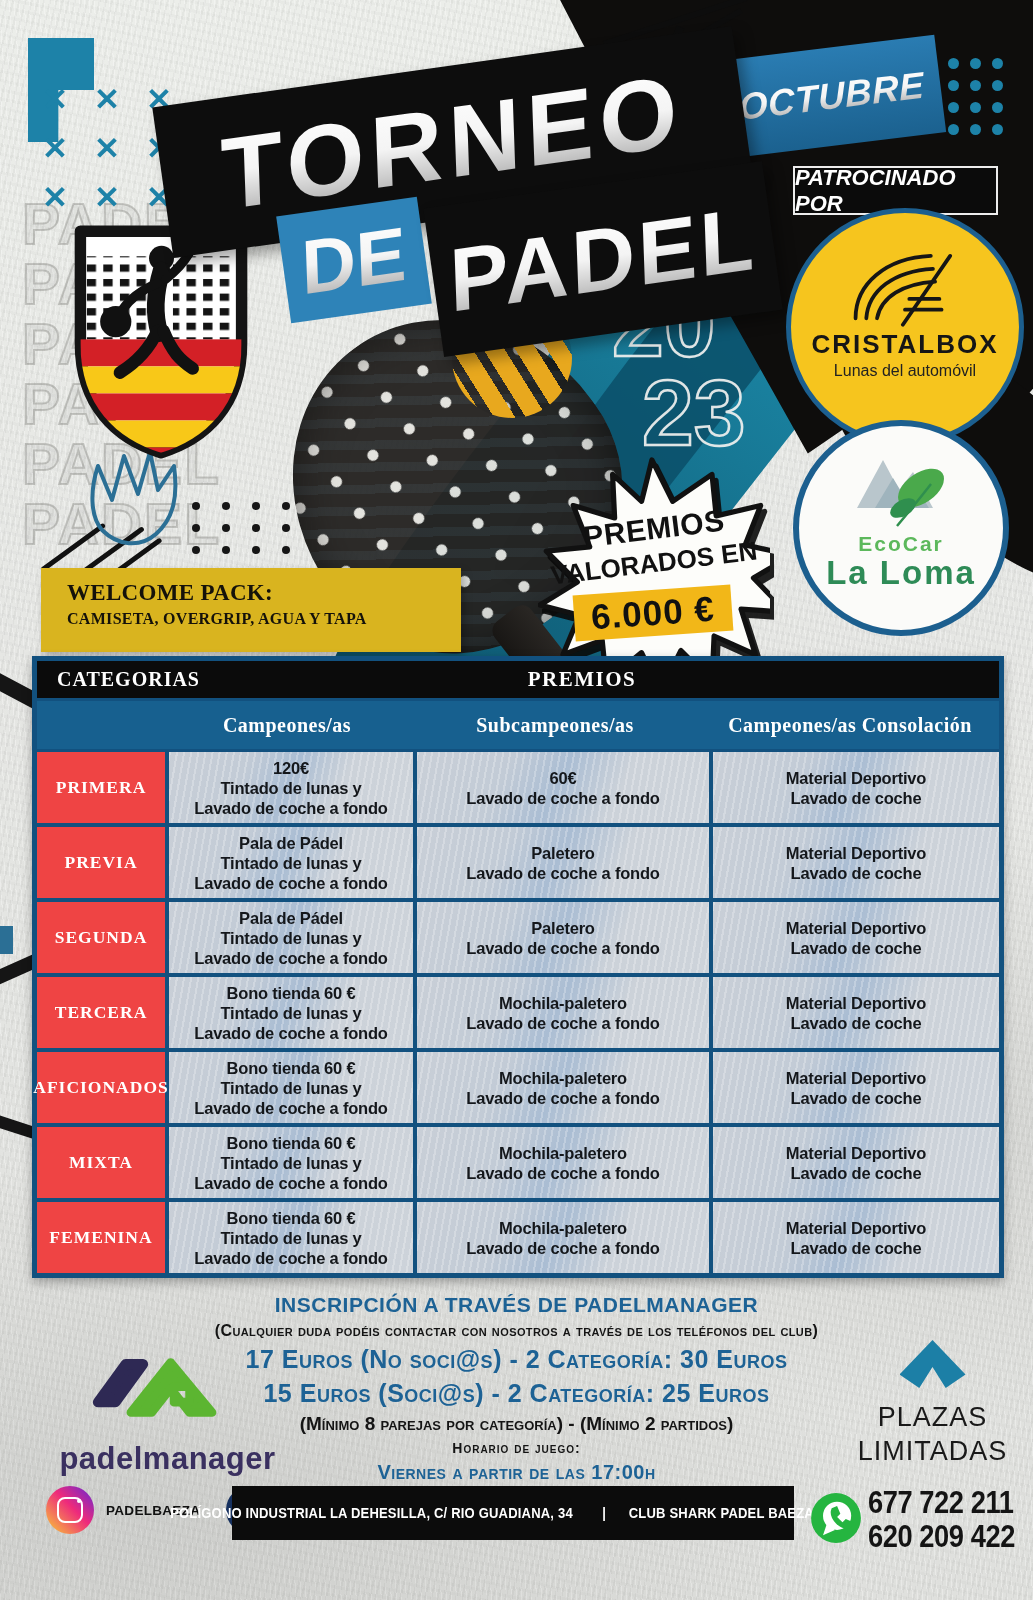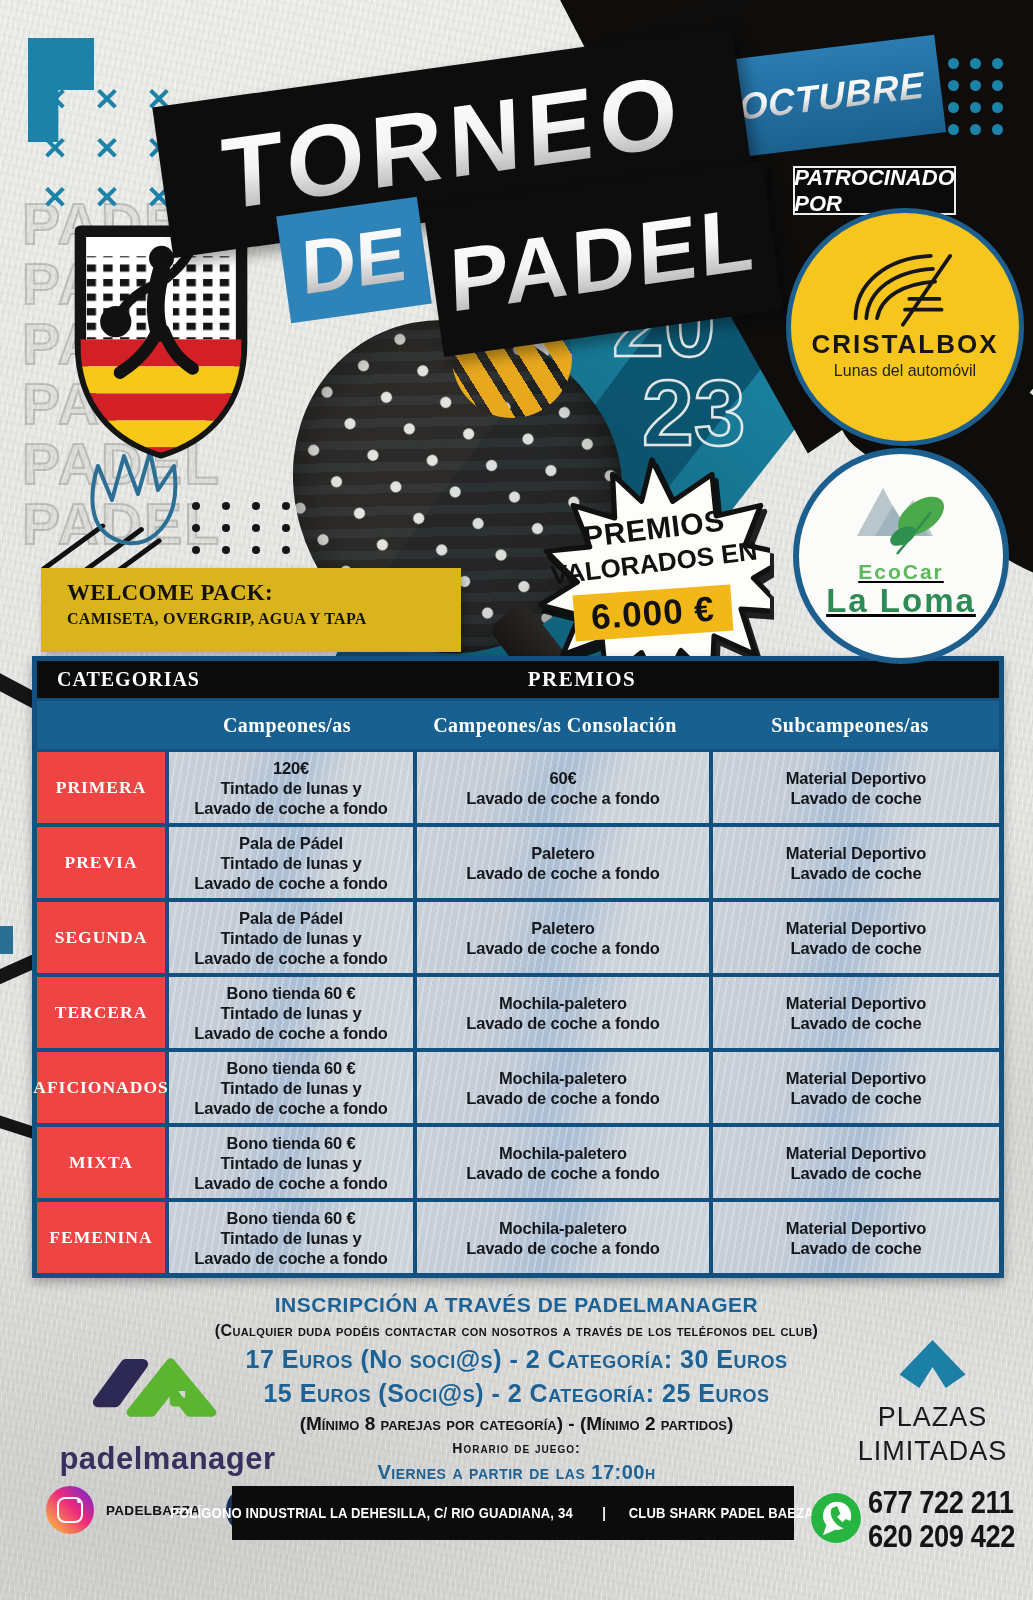--- a/index.html
+++ b/index.html
@@ -48,21 +48,21 @@
     box-shadow:6px 8px 14px rgba(0,0,0,.35);}
   .t-torneo .metal{font-size:101px;font-weight:900;letter-spacing:6px;transform:skewX(-6deg);}
   .date-banner{left:455px;top:64px;width:487px;height:98px;transform:rotate(-7deg);z-index:5;
     background:linear-gradient(180deg,#2a7cb2,#1b618f);display:flex;align-items:center;justify-content:center;}
   .date-banner .metal{font-size:37px;font-weight:900;font-style:italic;letter-spacing:.5px;transform:skewX(-4deg);}
   .t-de{left:283px;top:206px;width:142px;height:108px;background:#2e83b8;transform:rotate(-8deg);}
   .t-de .metal{font-size:76px;font-weight:900;transform:skewX(-6deg);}
   .t-padel{left:432px;top:184px;width:342px;height:150px;background:#0d0d0d;transform:rotate(-8deg);
     box-shadow:6px 8px 14px rgba(0,0,0,.35);}
   .t-padel .metal{font-size:89px;font-weight:900;letter-spacing:3px;transform:skewX(-6deg);}
-  .patrocinado{left:793px;top:166px;width:163px;height:49px;background:#0b0b0b;border:2px solid #ededed;
+  .patrocinado{left:793px;top:166px;width:205px;height:49px;background:#0b0b0b;border:2px solid #ededed;
     display:flex;align-items:center;justify-content:center;z-index:6;}
   .patrocinado span{color:#fff;font-size:22px;font-weight:900;font-style:italic;letter-spacing:0;}
   .year{left:612px;top:280px;z-index:3;opacity:.92;}
   .year div{font-size:93px;font-weight:900;line-height:.96;color:transparent;-webkit-text-stroke:2.5px #f2f2f0;}
   .year div:nth-child(2){margin-left:30px;}
   
   .racket-head{left:292px;top:316px;width:322px;height:334px;transform:rotate(-36deg);z-index:2;opacity:.96;
     background-color:#262422;
     background-image:radial-gradient(circle, rgba(244,243,238,.92) 0 5px, rgba(244,243,238,0) 6px),
       repeating-linear-gradient(35deg, rgba(60,70,75,.35) 0 9px, rgba(0,0,0,0) 9px 22px);
@@ -82,21 +82,21 @@
     transform:rotate(-7deg);letter-spacing:.5px;}
   .burst .b-line2{left:0;right:0;top:98px;text-align:center;font-size:26px;font-weight:900;color:#111;
     transform:rotate(-7deg);letter-spacing:0;}
   .burst .b-amount{left:36px;top:140px;background:#f2b718;color:#111;font-size:35px;font-weight:900;
     padding:3px 17px;transform:rotate(-4deg);letter-spacing:1px;}
   
   .circle{border-radius:50%;z-index:6;display:flex;flex-direction:column;align-items:center;}
   .cristalbox{left:786px;top:208px;width:238px;height:238px;background:#f6c51e;border:5px solid #1c5f8f;}
   .cb-name{font-size:26px;font-weight:900;color:#161616;letter-spacing:2px;font-family:"Liberation Sans",sans-serif;}
   .cb-tag{font-size:16px;color:#222;margin-top:2px;}
-  .ecocar{left:793px;top:448px;width:216px;height:216px;background:#fbfbf9;border:6px solid #1c5f8f;text-decoration:underline;}
+  .ecocar{left:793px;top:420px;width:216px;height:216px;background:#fbfbf9;border:6px solid #1c5f8f;}
   .eco-brand{font-size:21px;color:#5cb85c;font-weight:700;letter-spacing:2px;margin-top:-2px;}
   .eco-name{font-size:33px;color:#2e8b57;font-weight:700;letter-spacing:2px;line-height:1.05;}
   
   .welcome{left:41px;top:568px;width:420px;height:84px;background:#d9b41f;z-index:5;padding:12px 0 0 26px;
     box-shadow:3px 4px 8px rgba(0,0,0,.25);}
   .welcome div{font-family:"Liberation Serif",serif;font-weight:700;color:#15120a;letter-spacing:.3px;}
   .welcome .w1{font-size:23px;}
   .welcome .w2{font-size:16px;margin-top:4px;}
   
   .ptable{left:32px;top:656px;width:972px;background:#12517f;padding:5px;z-index:5;
@@ -323,22 +323,22 @@
   </div>
 
   <div class="abs ptable">
     <div class="pt-head">
       <div class="h-cat">CATEGORIAS</div>
       <div class="h-prem">PREMIOS</div>
     </div>
     <div class="pt-sub">
       <div></div>
       <div>Campeones/as</div>
+      <div>Subcampeones/as</div>
       <div>Campeones/as Consolación</div>
-      <div>Subcampeones/as</div>
     </div>
     <div class="pt-body" id="ptbody">
         <div class="cat-cell">
           <span>PRIMERA</span>
         </div>
         <div class="data-cell">
           <div>120€</div>
           <div>Tintado de lunas y</div>
           <div>Lavado de coche a fondo</div>
         </div>

